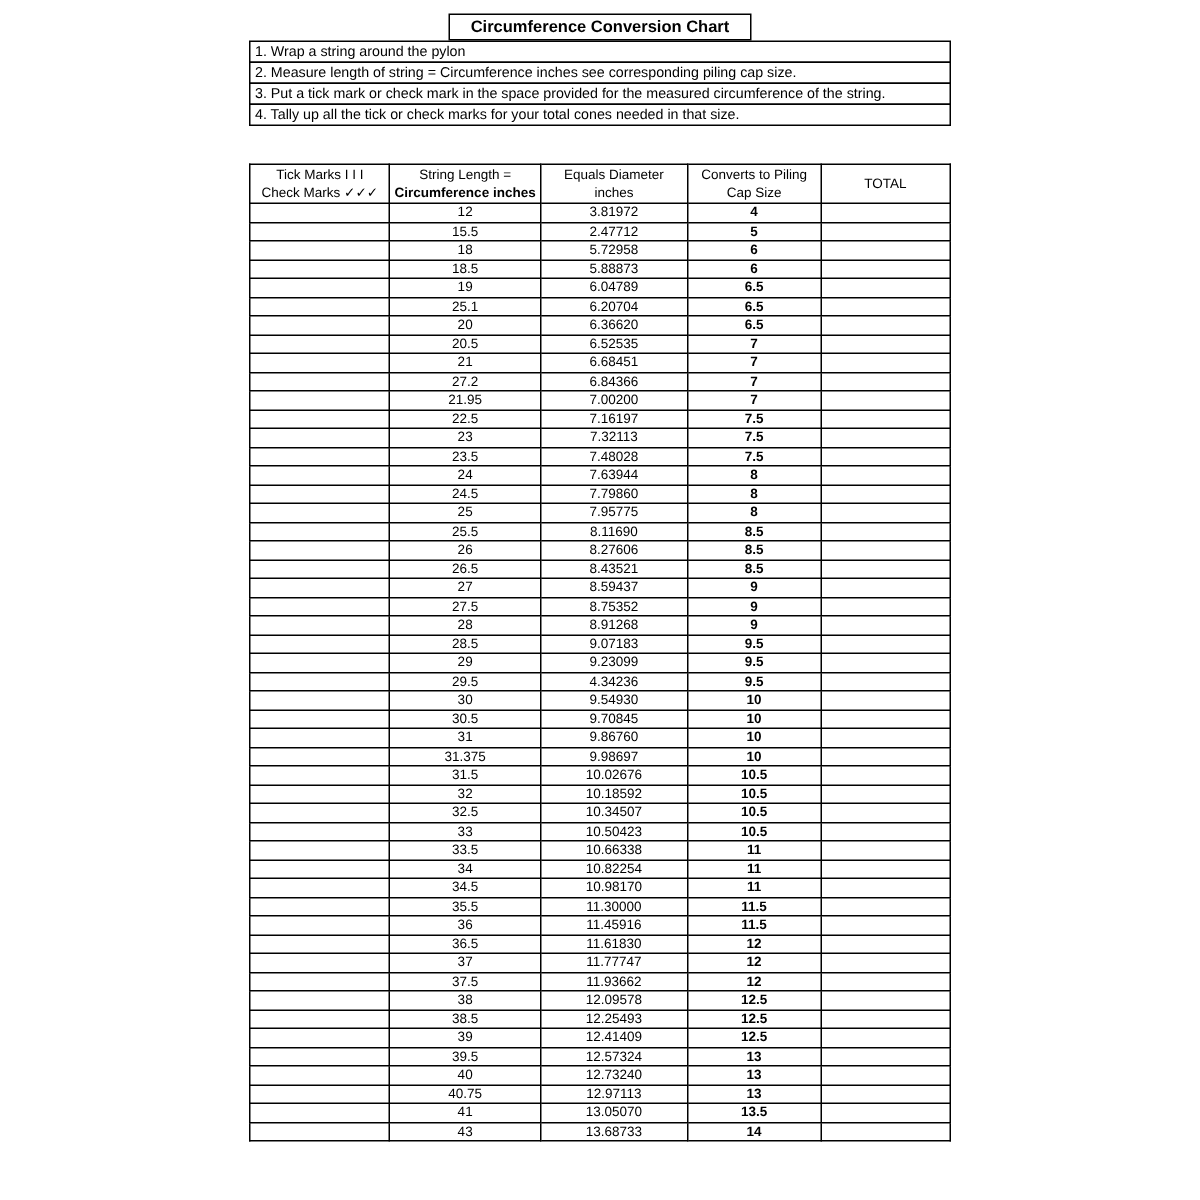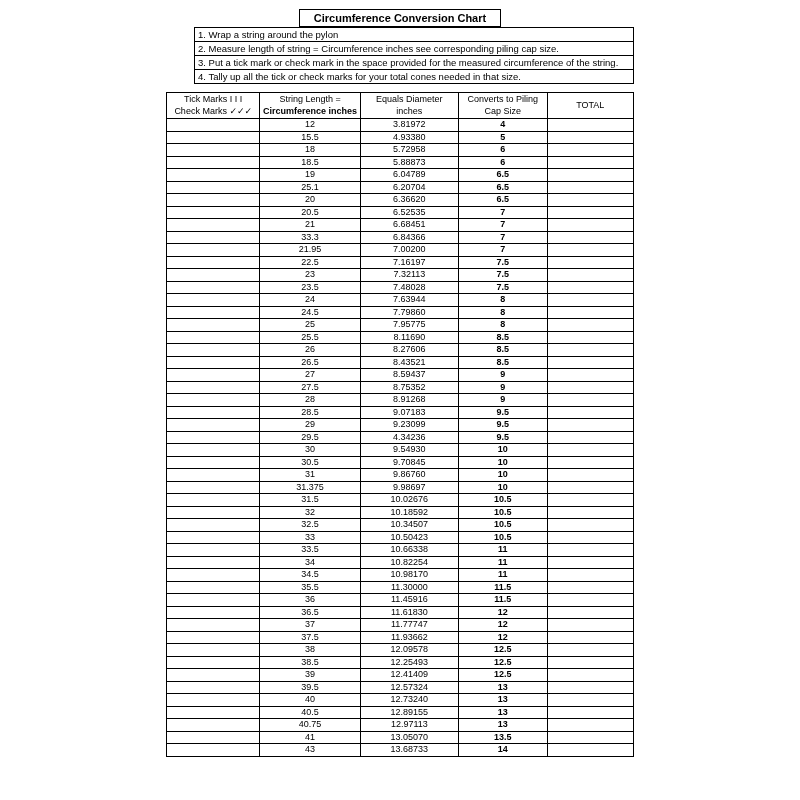--- a/index.html
+++ b/index.html
@@ -15,33 +15,33 @@
   }
   .title-wrap { text-align: center; }
   .title {
     display: inline-block;
     border: 1px solid #000;
     font-weight: bold;
     font-size: 11px;
     padding: 2px 14px;
     line-height: 12px;
   }
-  .instructions { margin-top: 1px; margin-left: 28px; }
+  .instructions { margin-top: 1px; }
   .instruction {
     border: 1px solid #000;
     margin-top: -1px;
     font-size: 9.5px;
     line-height: 11px;
     padding: 1px 3px;
     text-align: left;
     white-space: nowrap;
     overflow: hidden;
   }
   table.conv {
-    margin-top: 8px;
+    margin-top: 25px;
     width: 100%;
     border-collapse: collapse;
     table-layout: fixed;
   }
   table.conv th, table.conv td {
     border: 1px solid #000;
     font-size: 9px;
     line-height: 11.5px;
     padding: 0 2px;
     text-align: center;
@@ -105,21 +105,21 @@
         <tr>
           <td class="tick-cell"></td>
           <td>12</td>
           <td>3.81972</td>
           <td class="bold">4</td>
           <td class="total-cell"></td>
         </tr>
         <tr>
           <td class="tick-cell"></td>
           <td>15.5</td>
-          <td>4.93380</td>
+          <td>2.47712</td>
           <td class="bold">5</td>
           <td class="total-cell"></td>
         </tr>
         <tr>
           <td class="tick-cell"></td>
           <td>18</td>
           <td>5.72958</td>
           <td class="bold">6</td>
           <td class="total-cell"></td>
         </tr>
@@ -160,21 +160,21 @@
         </tr>
         <tr>
           <td class="tick-cell"></td>
           <td>21</td>
           <td>6.68451</td>
           <td class="bold">7</td>
           <td class="total-cell"></td>
         </tr>
         <tr>
           <td class="tick-cell"></td>
-          <td>33.3</td>
+          <td>27.2</td>
           <td>6.84366</td>
           <td class="bold">7</td>
           <td class="total-cell"></td>
         </tr>
         <tr>
           <td class="tick-cell"></td>
           <td>21.95</td>
           <td>7.00200</td>
           <td class="bold">7</td>
           <td class="total-cell"></td>
@@ -426,27 +426,20 @@
         </tr>
         <tr>
           <td class="tick-cell"></td>
           <td>40</td>
           <td>12.73240</td>
           <td class="bold">13</td>
           <td class="total-cell"></td>
         </tr>
         <tr>
           <td class="tick-cell"></td>
-          <td>40.5</td>
-          <td>12.89155</td>
-          <td class="bold">13</td>
-          <td class="total-cell"></td>
-        </tr>
-        <tr>
-          <td class="tick-cell"></td>
           <td>40.75</td>
           <td>12.97113</td>
           <td class="bold">13</td>
           <td class="total-cell"></td>
         </tr>
         <tr>
           <td class="tick-cell"></td>
           <td>41</td>
           <td>13.05070</td>
           <td class="bold">13.5</td>

